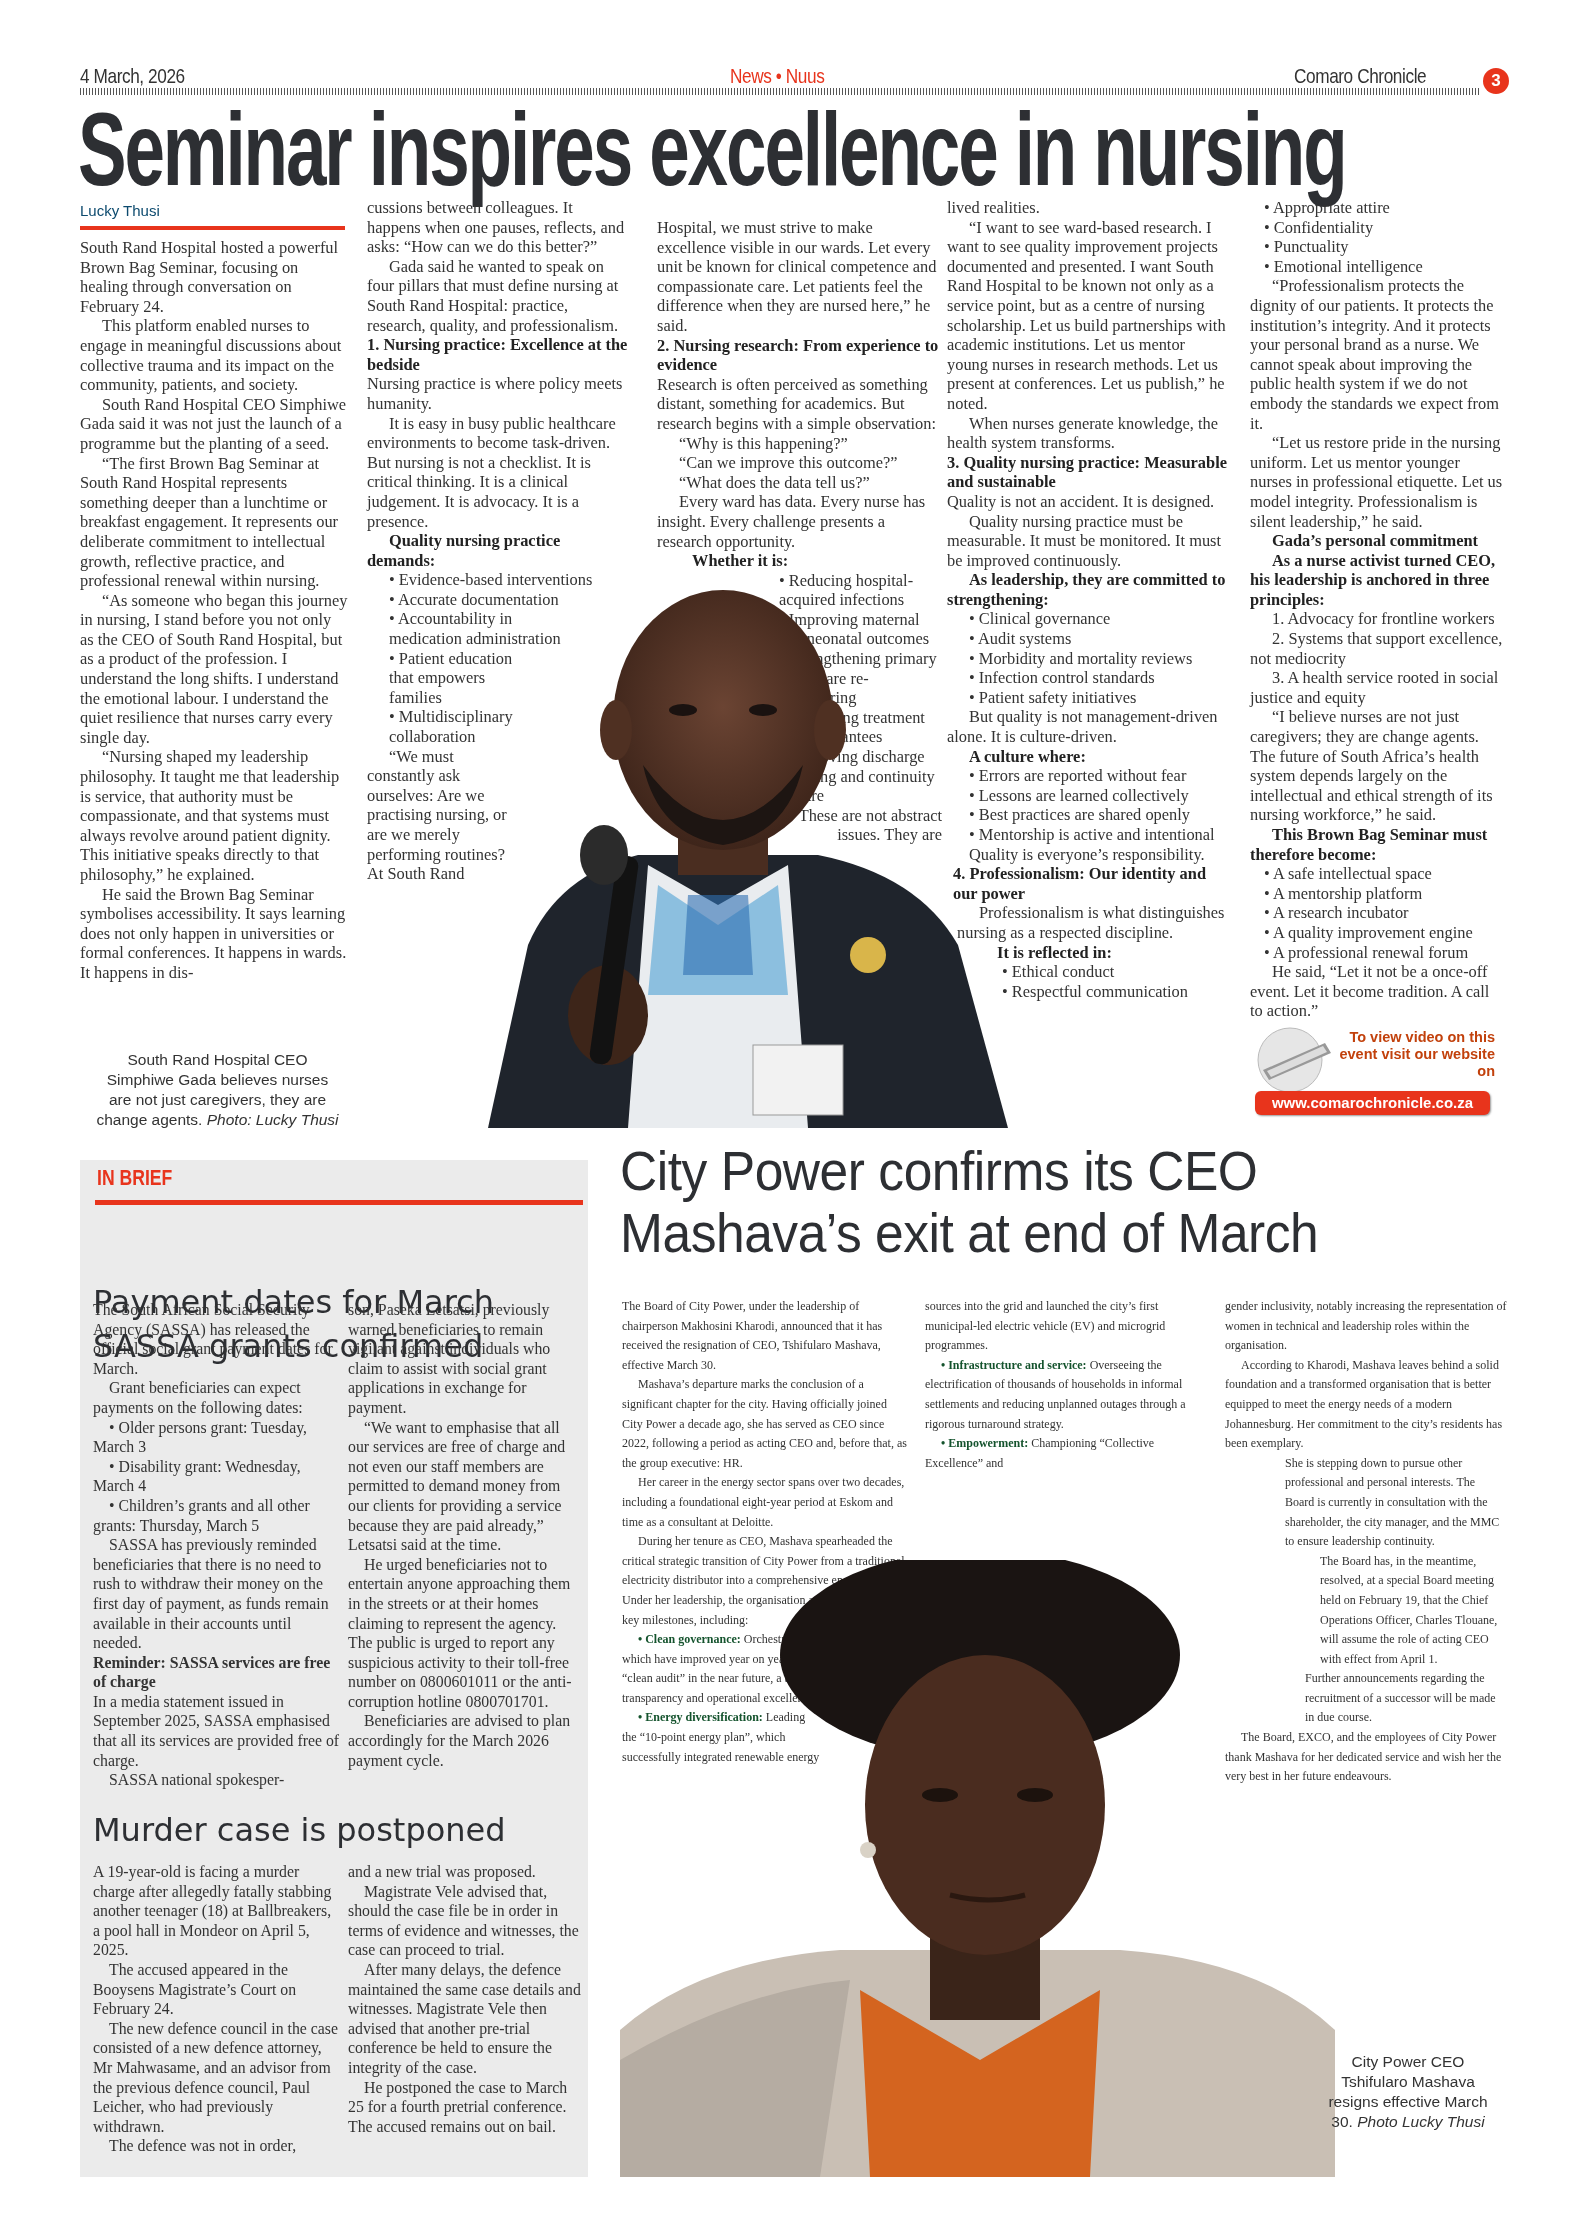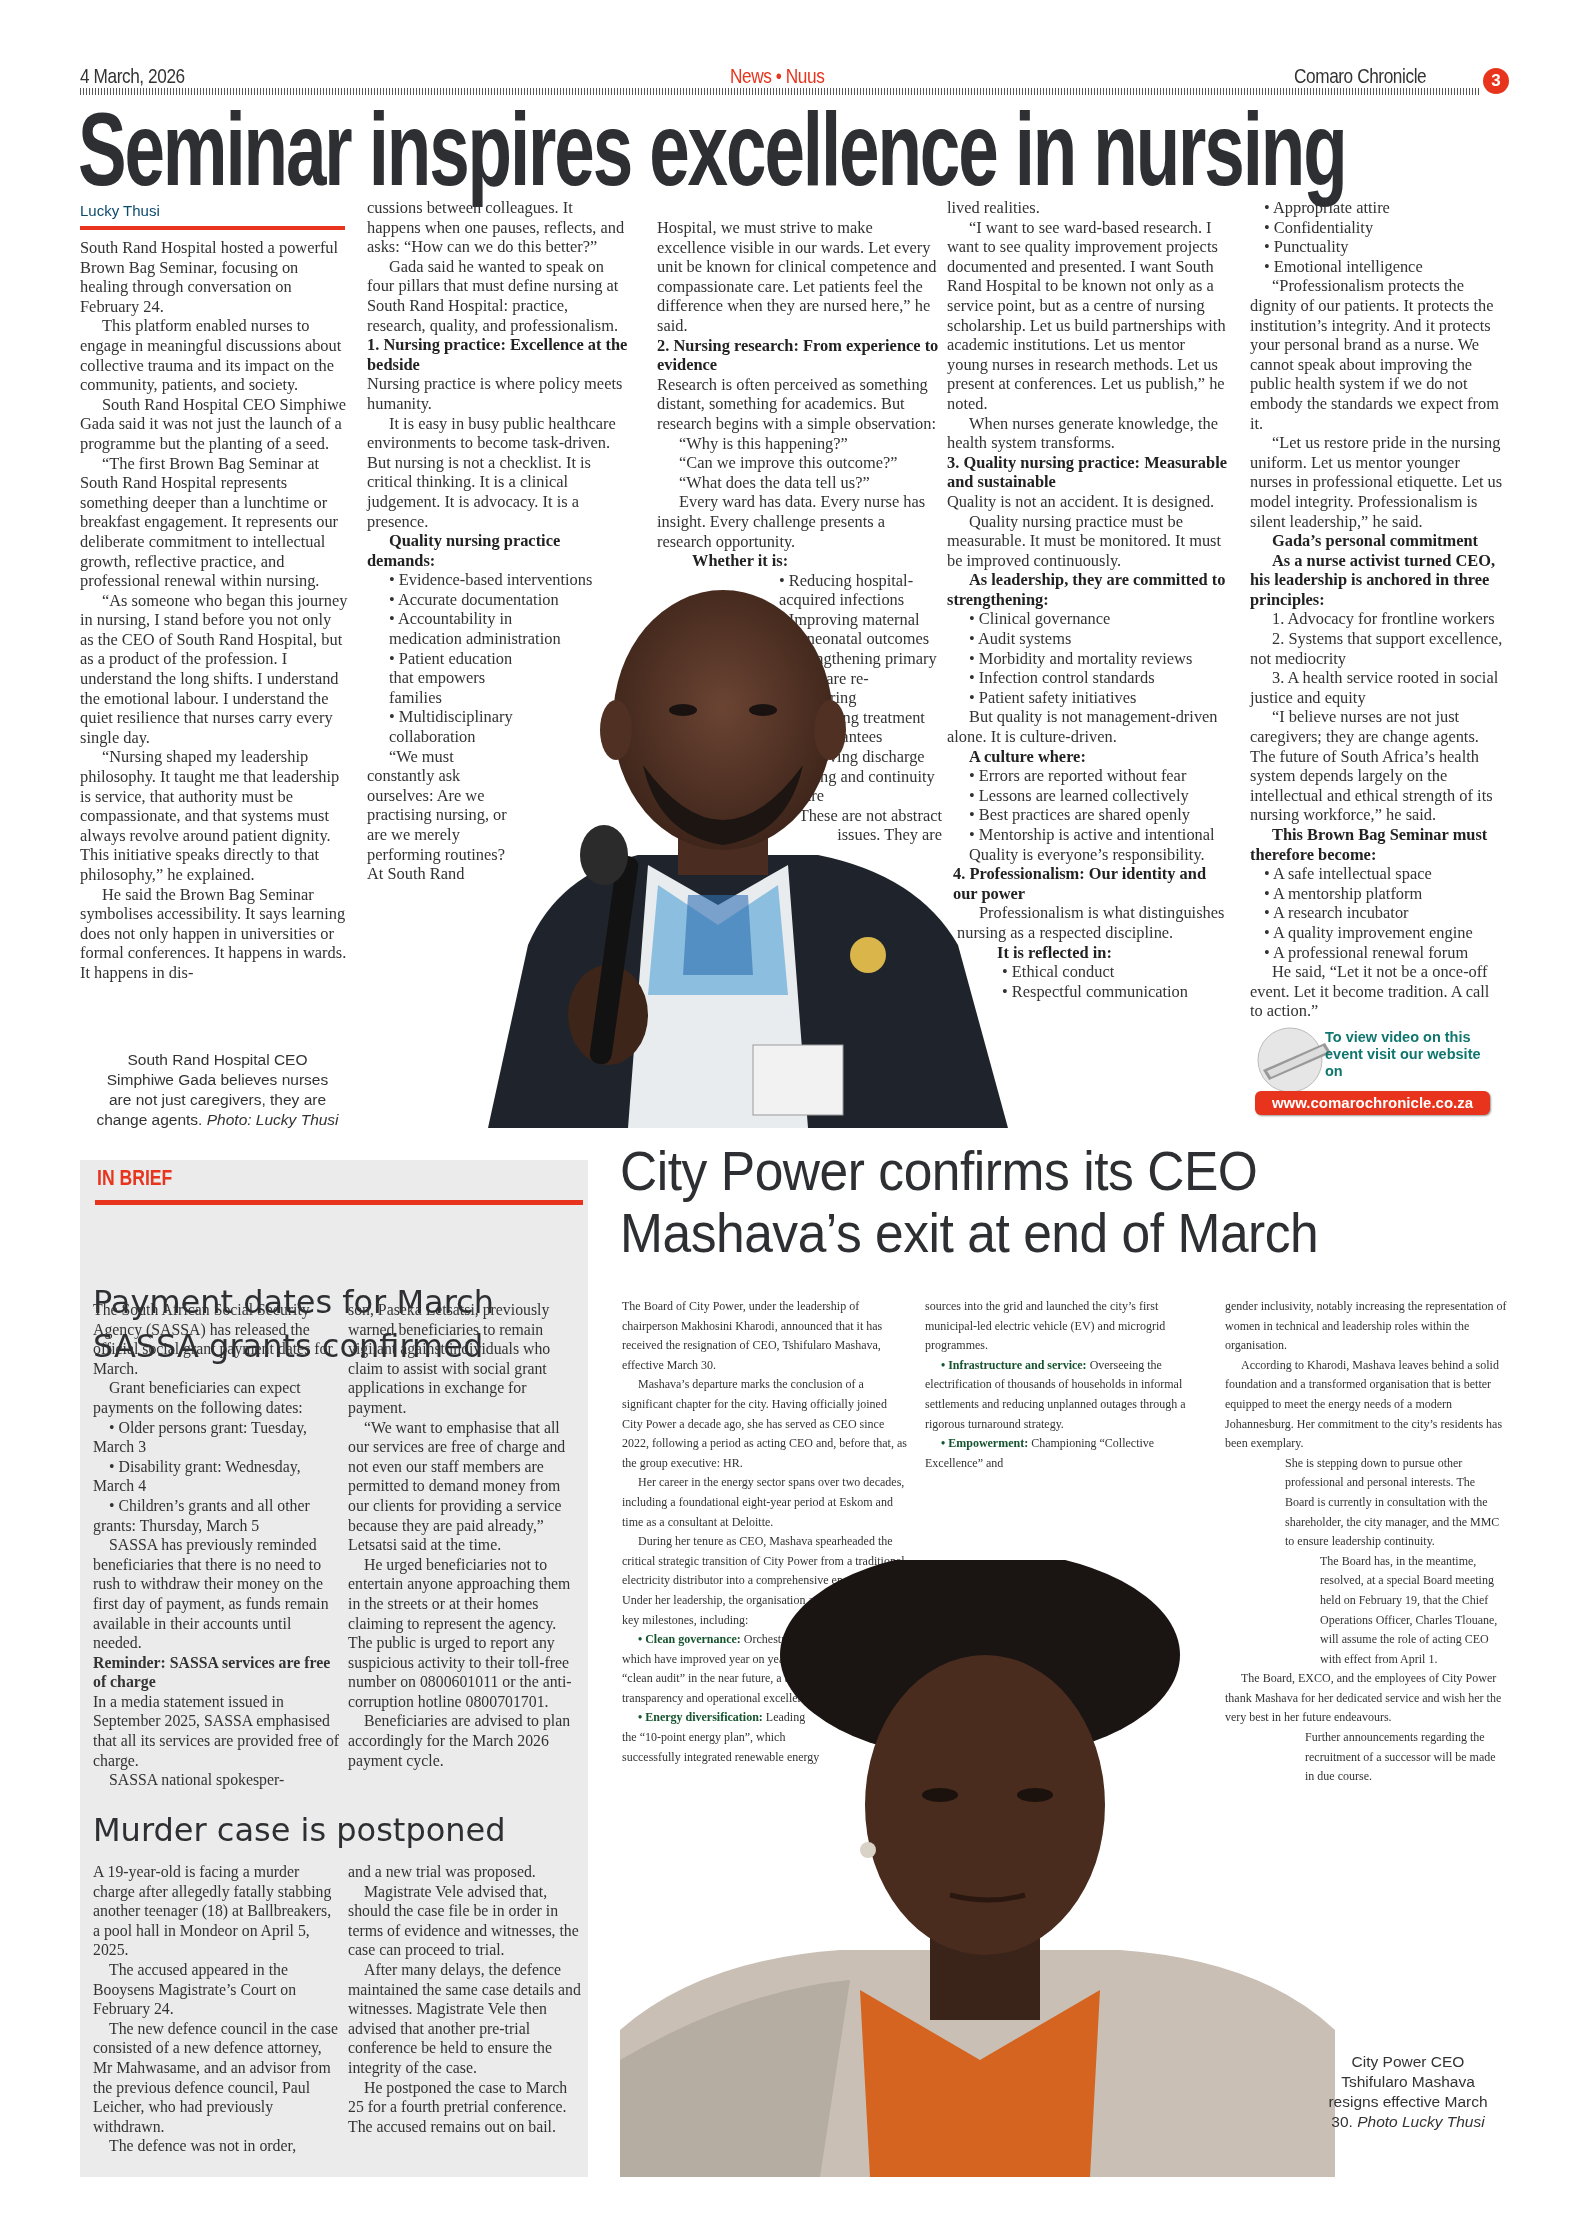--- a/index.html
+++ b/index.html
@@ -18,21 +18,21 @@
   .col{position:absolute;font-size:16.4px;line-height:19.6px;color:#333;}
   .col p{margin:0;}
   .col .ind{text-indent:22px;}
   .col b{font-weight:bold;color:#222;}
   .col .bi{font-weight:bold;color:#222;}
   .col .bul{padding-left:22px;}
   .photo-man{position:absolute;left:358px;top:545px;width:745px;height:583px;overflow:hidden;}
   .caption{position:absolute;font-family:"Liberation Sans",sans-serif;font-size:15.5px;line-height:20px;color:#333;text-align:center;}
   .caption i{font-style:italic;}
   .promo{position:absolute;left:1250px;top:1025px;width:245px;height:95px;}
-  .promo-text{position:absolute;left:75px;top:4px;width:170px;font-family:"Liberation Sans",sans-serif;font-weight:bold;font-size:14.5px;line-height:17px;color:#0f766e;text-align:left;}
+  .promo-text{position:absolute;left:75px;top:4px;width:170px;font-family:"Liberation Sans",sans-serif;font-weight:bold;font-size:14.5px;line-height:17px;color:#c2410c;text-align:right;}
   .promo-url{position:absolute;left:5px;top:66px;width:235px;height:24px;background:#e8341c;border-radius:6px;color:#fff;font-family:"Liberation Sans",sans-serif;font-weight:bold;font-size:15px;text-align:center;line-height:24px;box-shadow:1px 1px 2px #999;}
   .brief-box{position:absolute;left:80px;top:1160px;width:508px;height:1017px;background:#ebebeb;}
   .brief-label{position:absolute;left:97px;top:1165px;font-family:"Liberation Sans",sans-serif;font-weight:bold;font-size:22px;color:#e8341c;transform:scaleX(0.8);transform-origin:left top;}
   .brief-rule{position:absolute;left:95px;top:1200px;width:488px;height:5px;background:#e8341c;}
   .brief-h{position:absolute;font-family:"DejaVu Sans",sans-serif;font-size:32px;line-height:44px;color:#2d2f33;}
   .bcol{position:absolute;font-size:15.8px;line-height:19.6px;color:#333;}
   .bcol p{margin:0;}
   .bcol .ind{text-indent:16px;}
   .cp-head{position:absolute;left:620px;top:1140px;width:900px;font-family:"Liberation Sans",sans-serif;font-size:56px;line-height:62px;color:#2d2f33;letter-spacing:-0.5px;transform:scaleX(0.92);transform-origin:left top;}
   .cpcol{position:absolute;font-size:12px;line-height:19.6px;color:#333;}
@@ -254,22 +254,22 @@
   <p>sources into the grid and launched the city’s first municipal-led electric vehicle (EV) and microgrid programmes.</p>
   <p class="ind"><b>• Infrastructure and service:</b> <span>Overseeing the electrification of thousands of households in informal settlements and reducing unplanned outages through a rigorous turnaround strategy.</span></p>
   <p class="ind"><b>• Empowerment:</b> <span>Championing “Collective Excellence” and</span></p>
 </div>
 
 <div class="cpcol" style="left:1225px;top:1297px;width:282px;">
   <p>gender inclusivity, notably increasing the representation of women in technical and leadership roles within the organisation.</p>
   <p class="ind">According to Kharodi, Mashava leaves behind a solid foundation and a transformed organisation that is better equipped to meet the energy needs of a modern Johannesburg. Her commitment to the city’s residents has been exemplary.</p>
   <p class="ind" style="padding-left:60px;text-indent:0;">She is stepping down to pursue other professional and personal interests. The Board is currently in consultation with the shareholder, the city manager, and the MMC to ensure leadership continuity.</p>
   <p class="ind" style="padding-left:95px;text-indent:0;">The Board has, in the meantime, resolved, at a special Board meeting held on February 19, that the Chief Operations Officer, Charles Tlouane, will assume the role of acting CEO with effect from April 1.</p>
+  <p class="ind" style="padding-left:80px;text-indent:0;">Further announcements regarding the recruitment of a successor will be made in due course.</p>
   <p class="ind" style="padding-left:0;">The Board, EXCO, and the employees of City Power thank Mashava for her dedicated service and wish her the very best in her future endeavours.</p>
-  <p class="ind" style="padding-left:80px;text-indent:0;">Further announcements regarding the recruitment of a successor will be made in due course.</p>
 </div>
 
 <div class="photo-woman">
   <svg width="715" height="617" viewBox="0 0 715 617">
 
     <path d="M0 617 L0 470 Q80 400 220 390 L500 390 Q640 400 715 470 L715 617 Z" fill="#c9bfb4"></path>
     <path d="M0 500 Q120 430 230 420 L200 617 L0 617 Z" fill="#b5aca2"></path>
 
     <path d="M240 430 L360 500 L480 430 L470 617 L250 617 Z" fill="#d4641f"></path>
 

